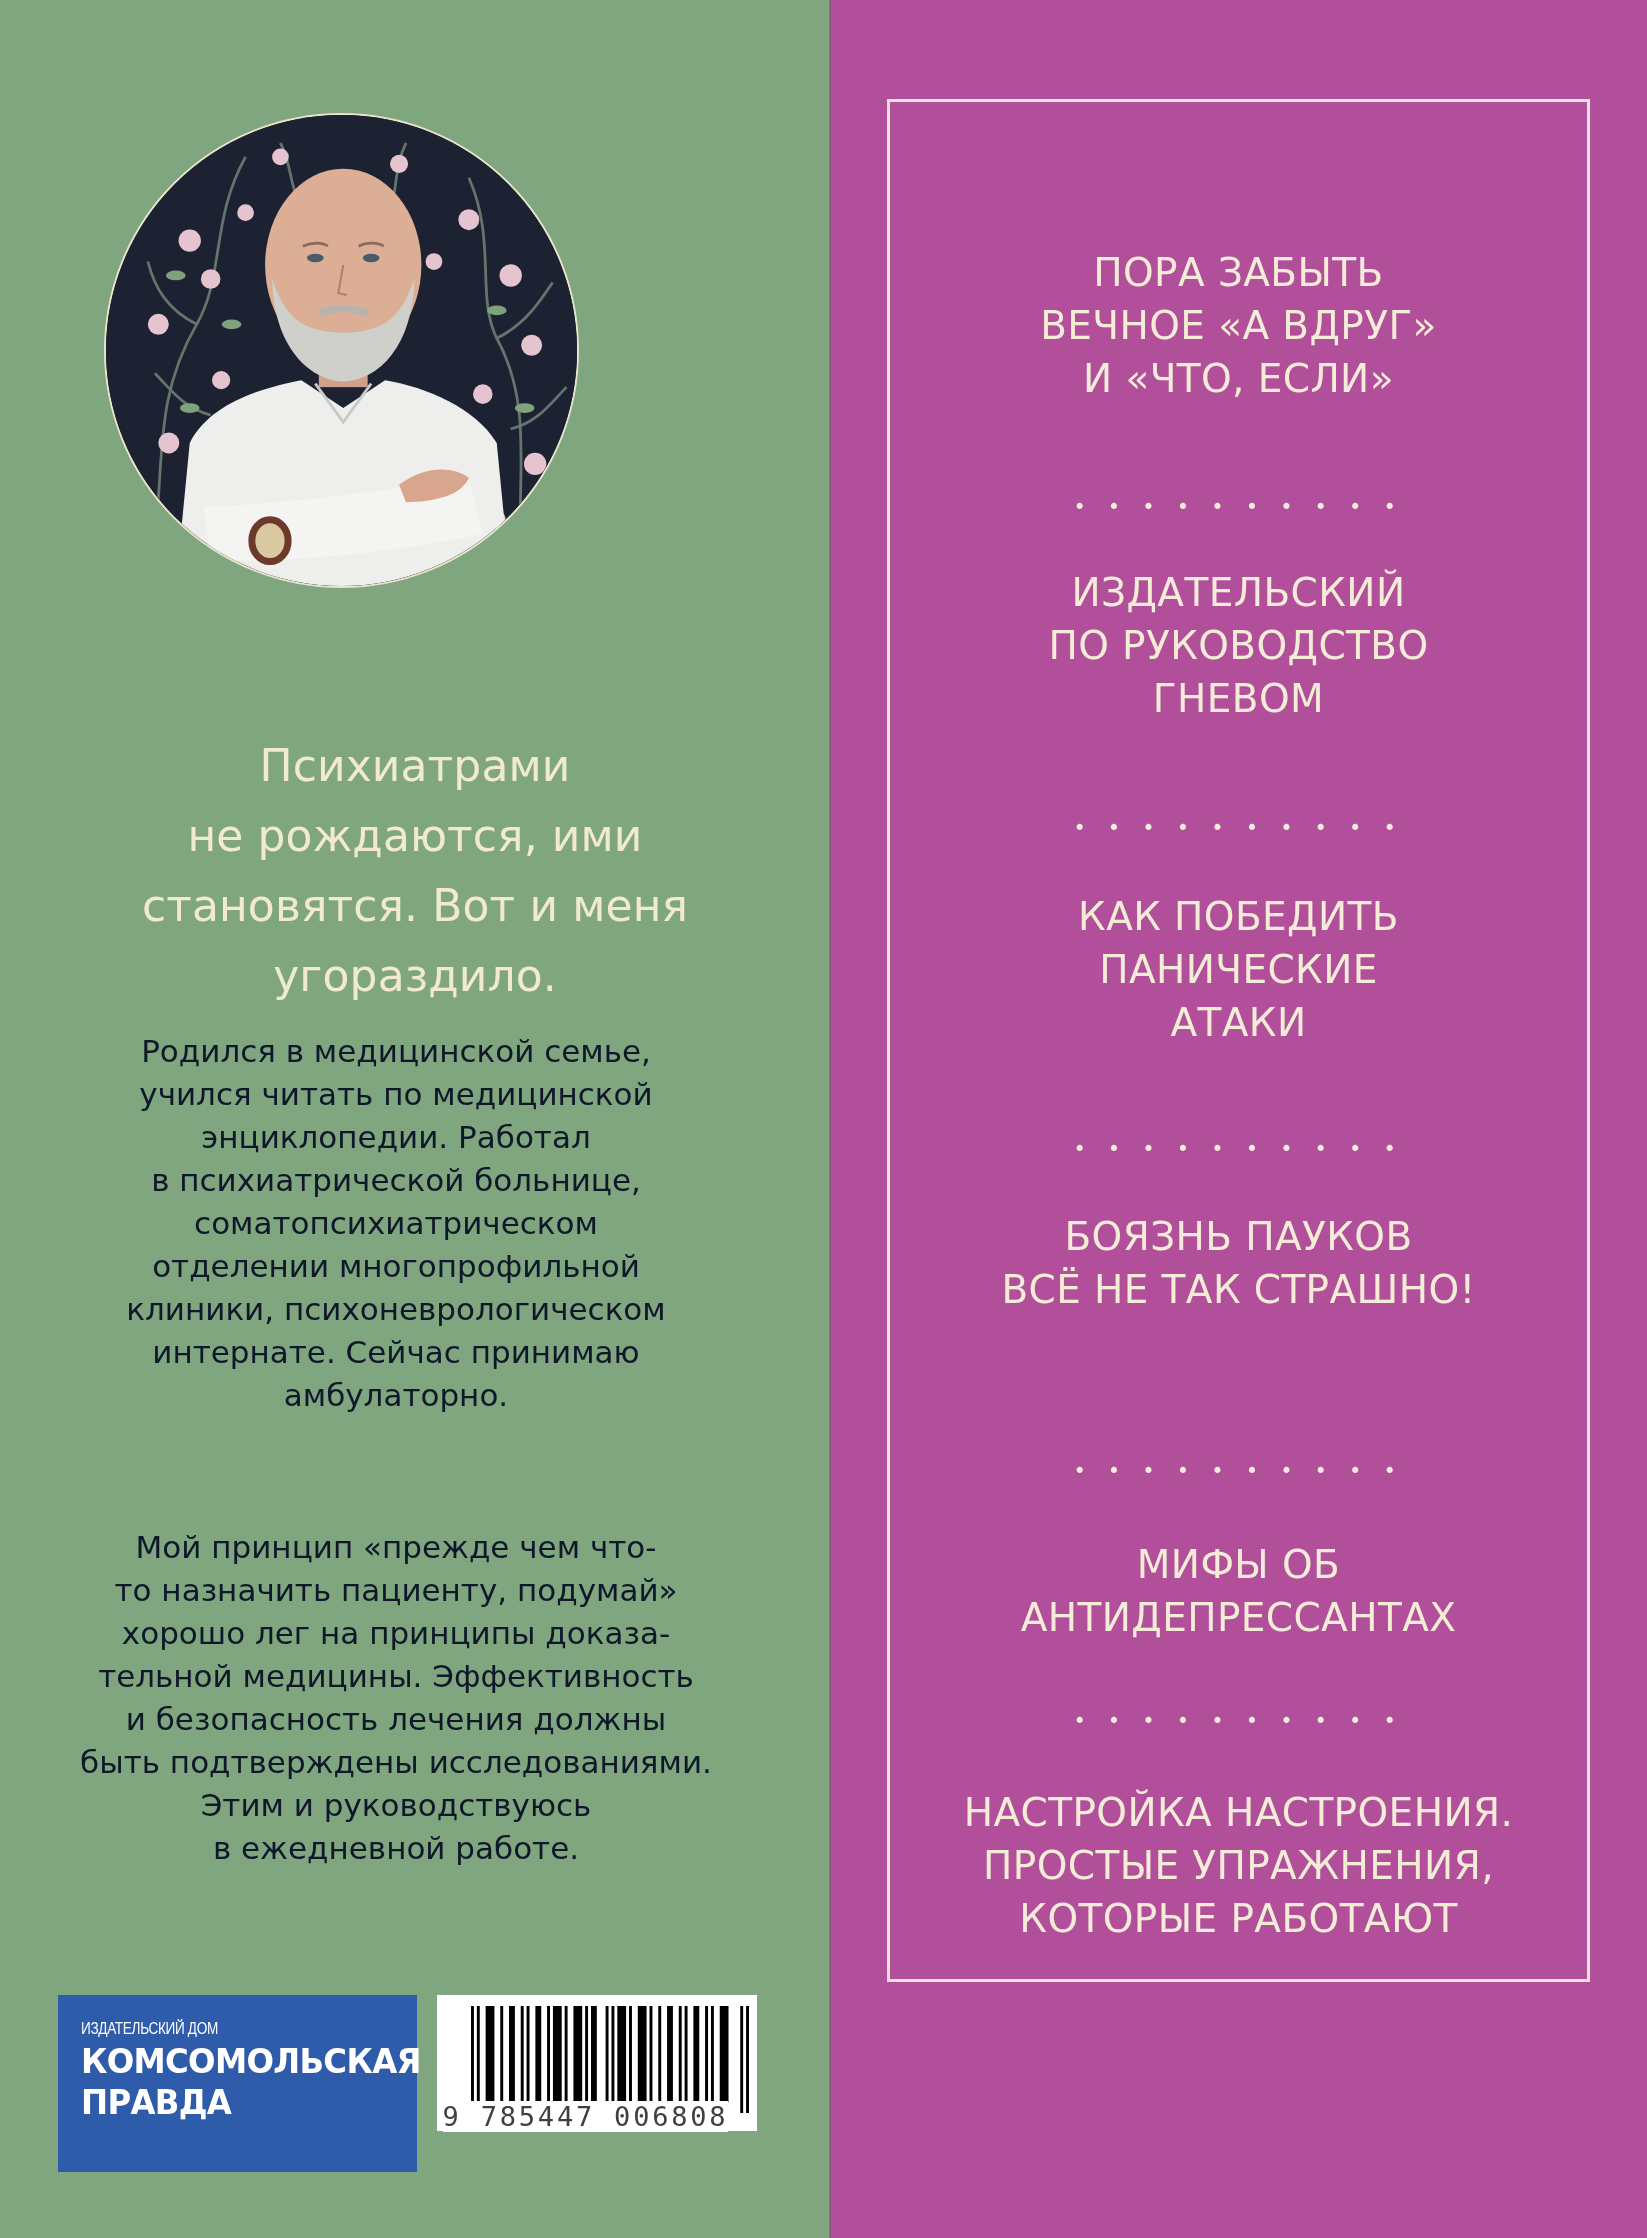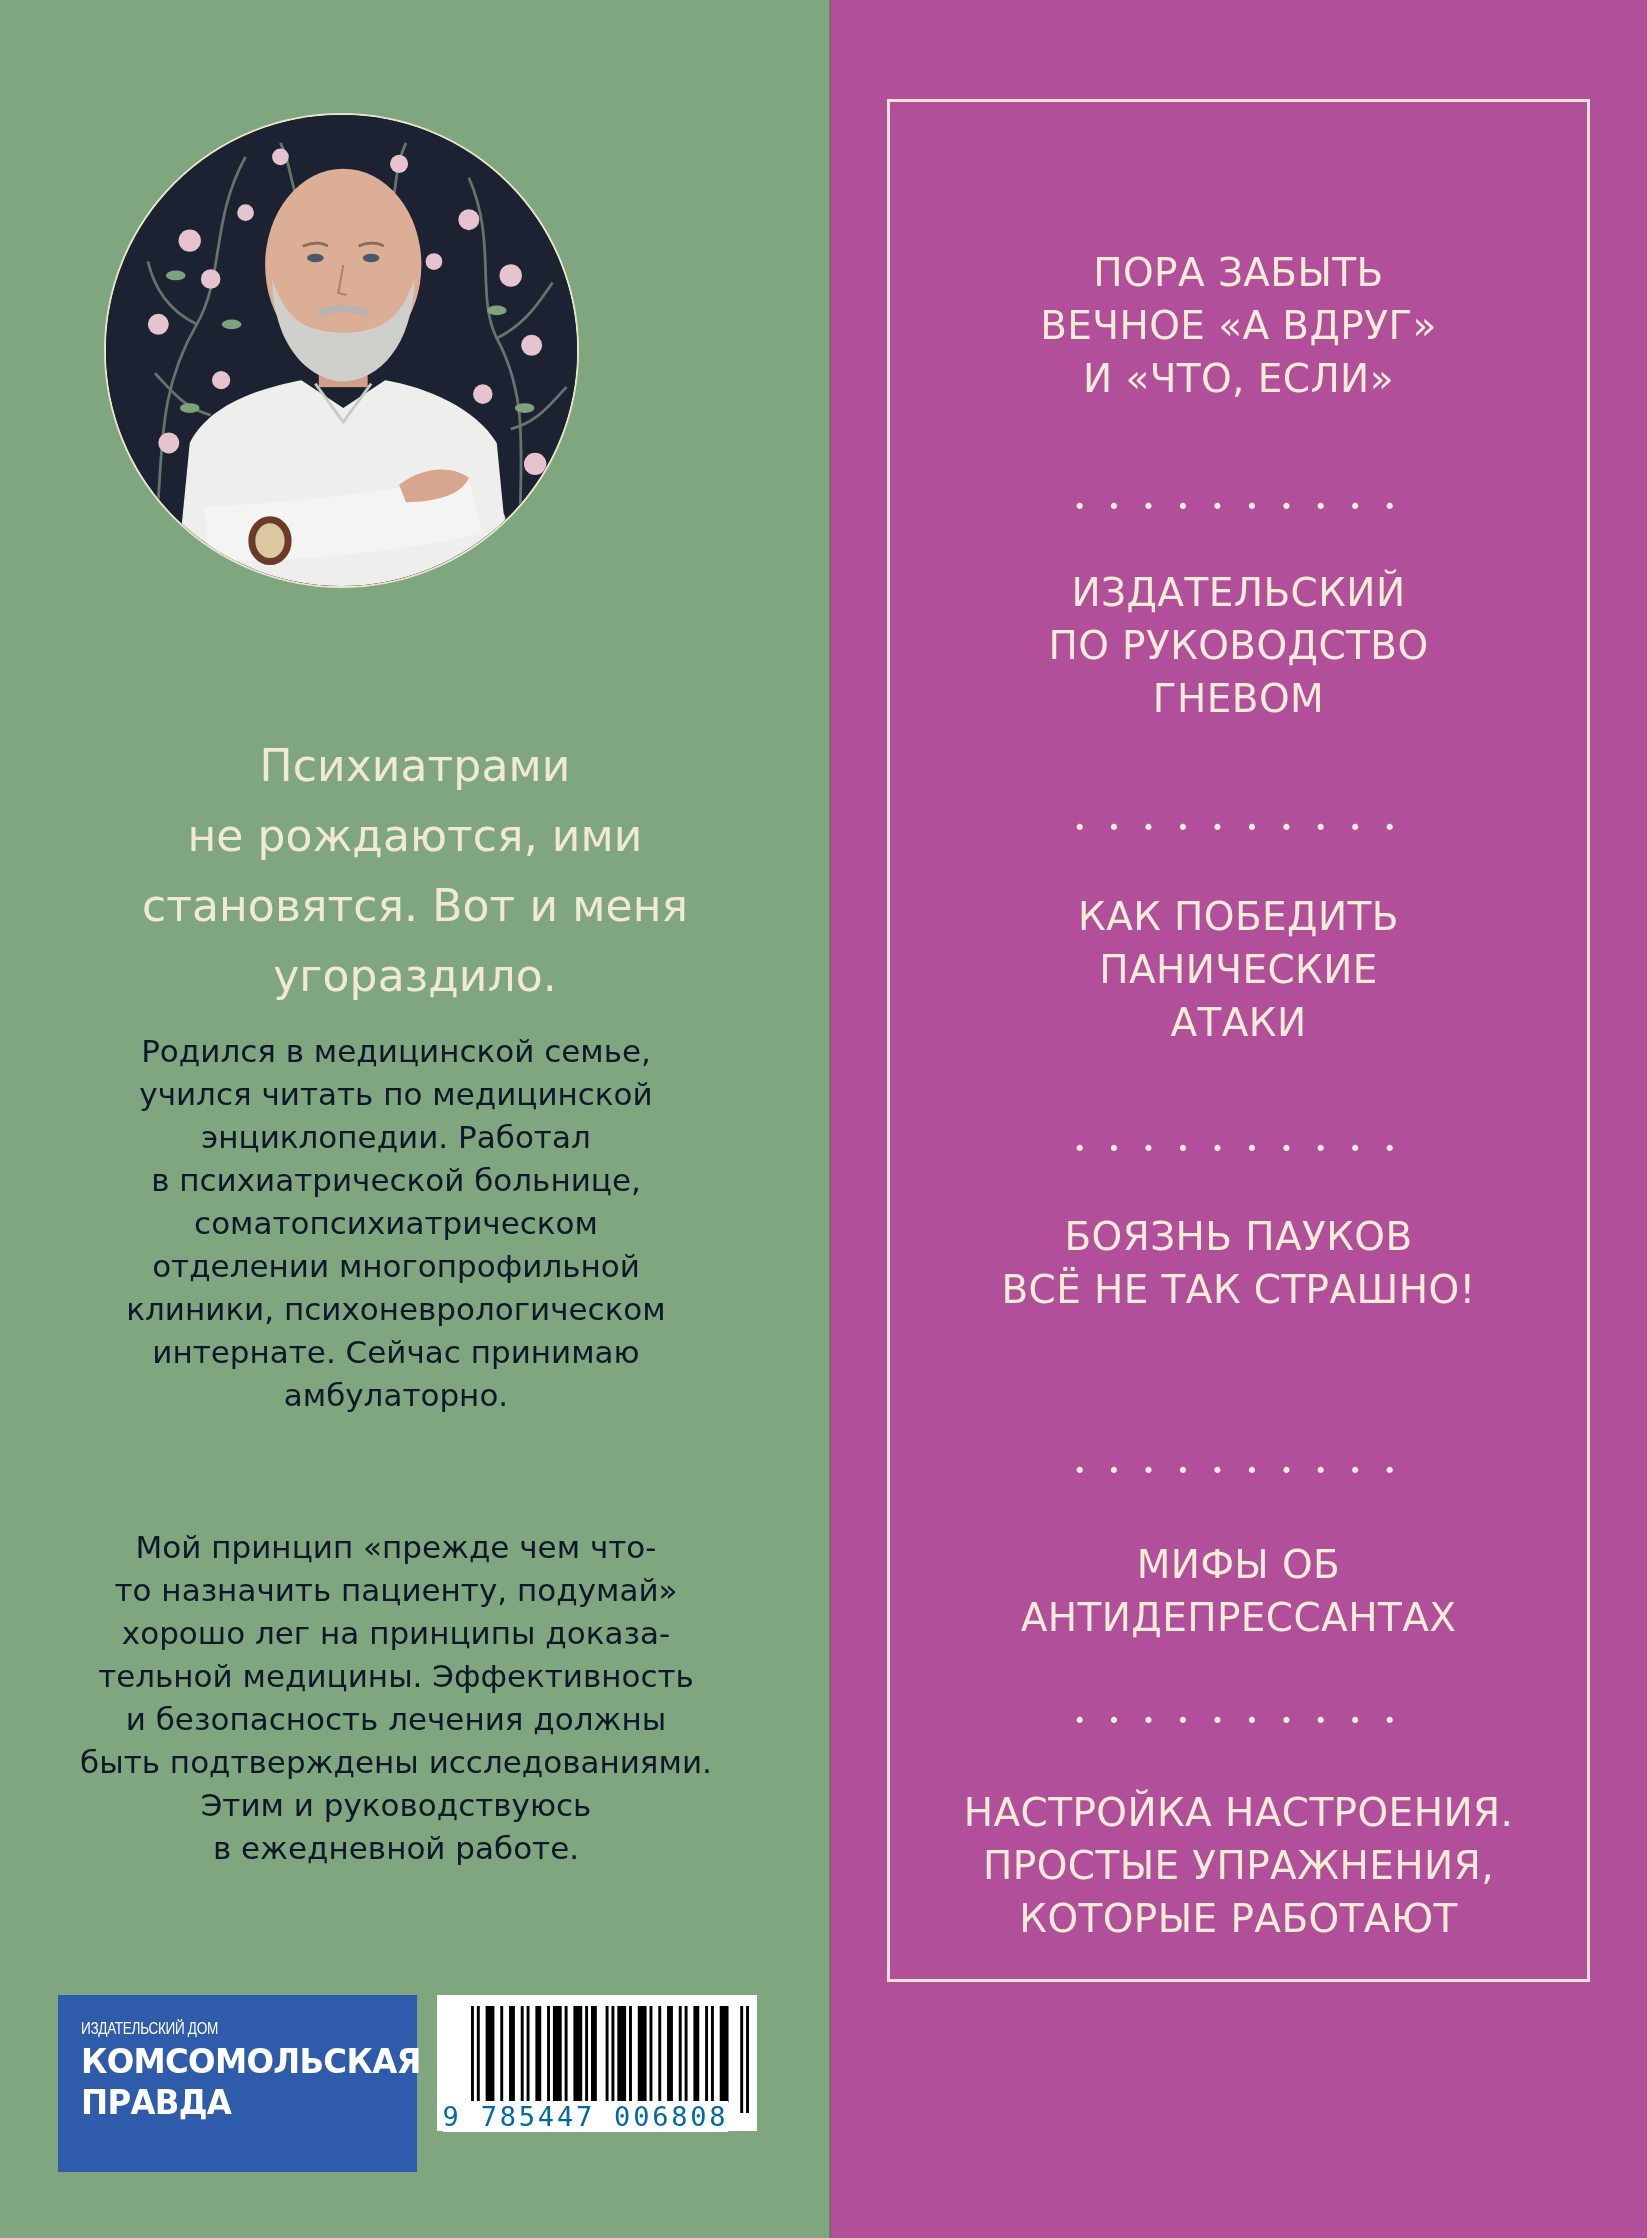--- a/index.html
+++ b/index.html
@@ -69,21 +69,21 @@
     .barcode {
       position: absolute; left: 437px; top: 1995px; width: 320px; height: 136px;
       background: #ffffff;
     }
     .barcode-bars {
       position: absolute; left: 34px; top: 11.3px; width: 278px; height: 107px;
     }
     .barcode-digits {
       position: absolute; left: 5.6px; top: 106px; width: 310px;
       font-family: "DejaVu Sans Mono", monospace; font-size: 27px;
-      color: #0369a1; letter-spacing: 2.8px; background: transparent;
+      color: #404040; letter-spacing: 2.8px; background: transparent;
     }
     .barcode-digits span { background: #fff; }
 
     
     .frame {
       position: absolute; left: 887px; top: 99px; width: 703px; height: 1883px;
       border: 3.5px solid #f1e3d4;
     }
     .chapter {
       position: absolute; left: 0; width: 100%;

